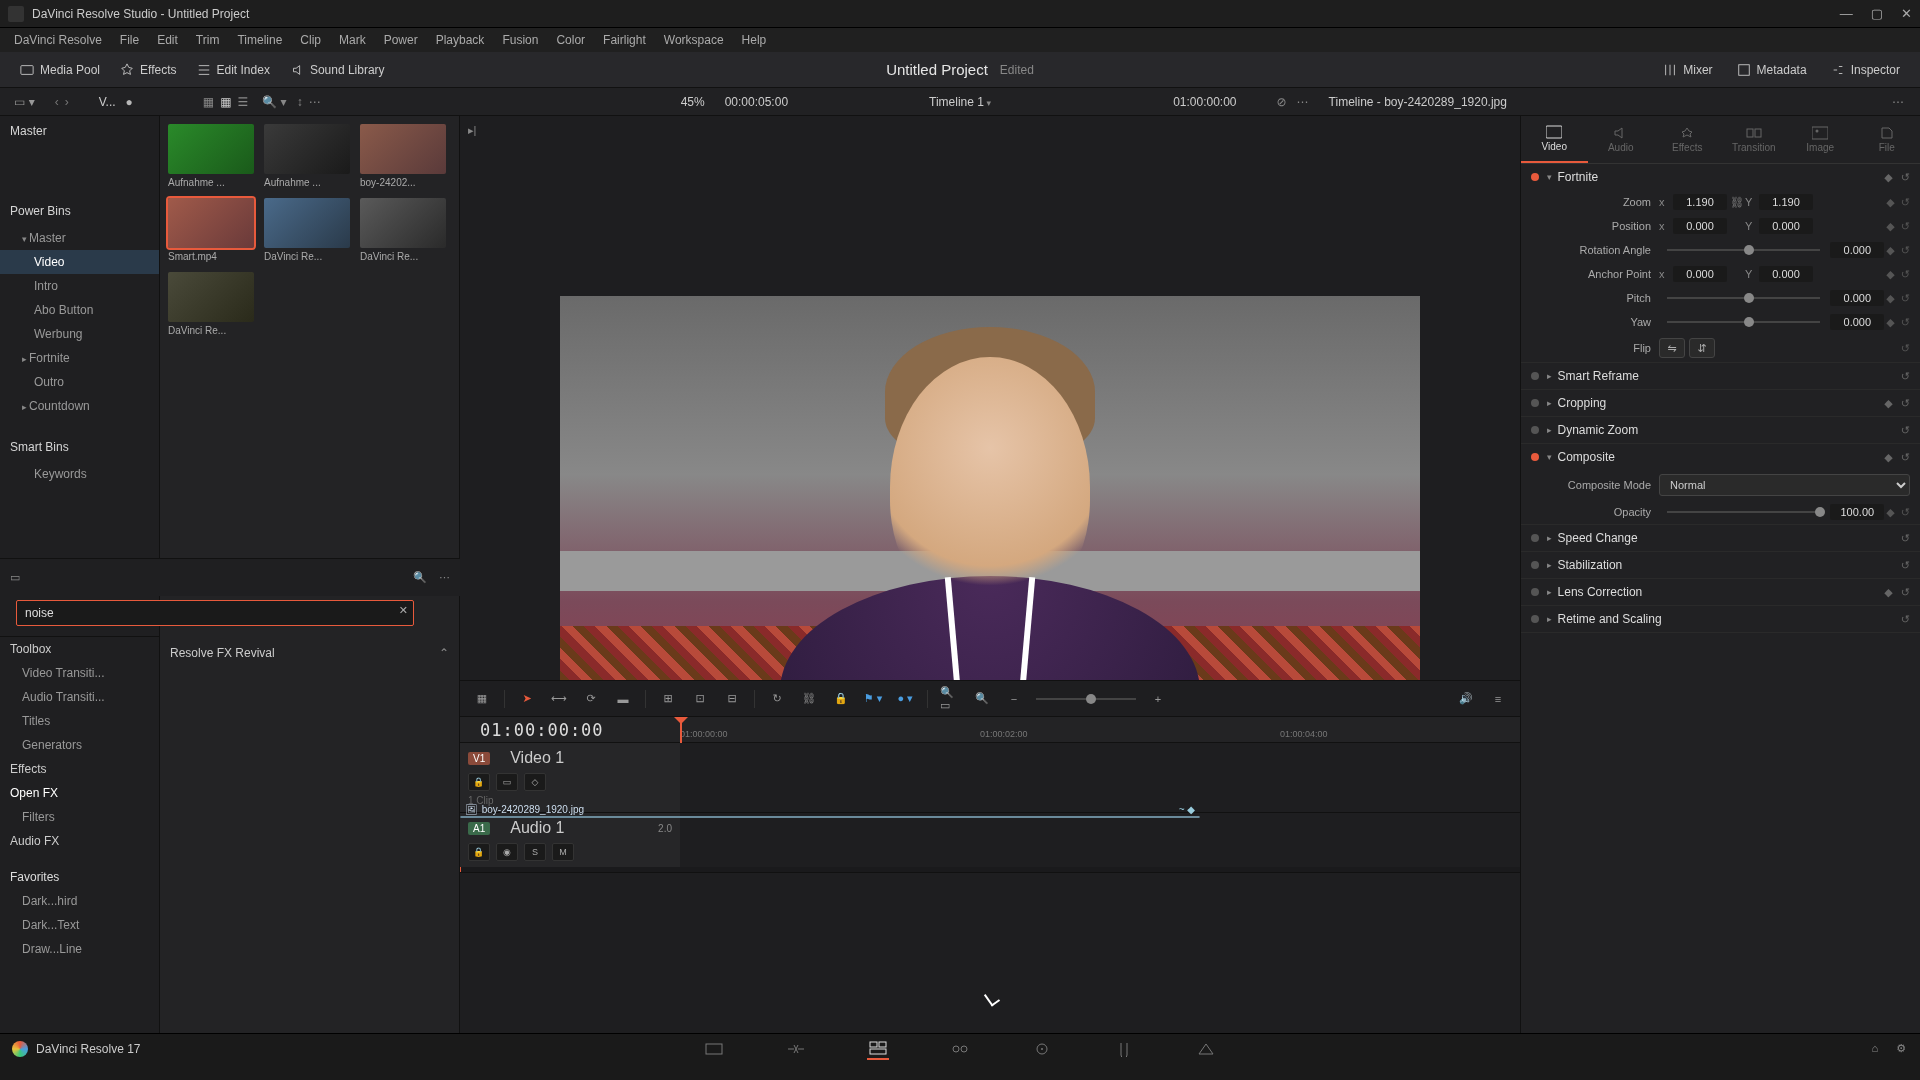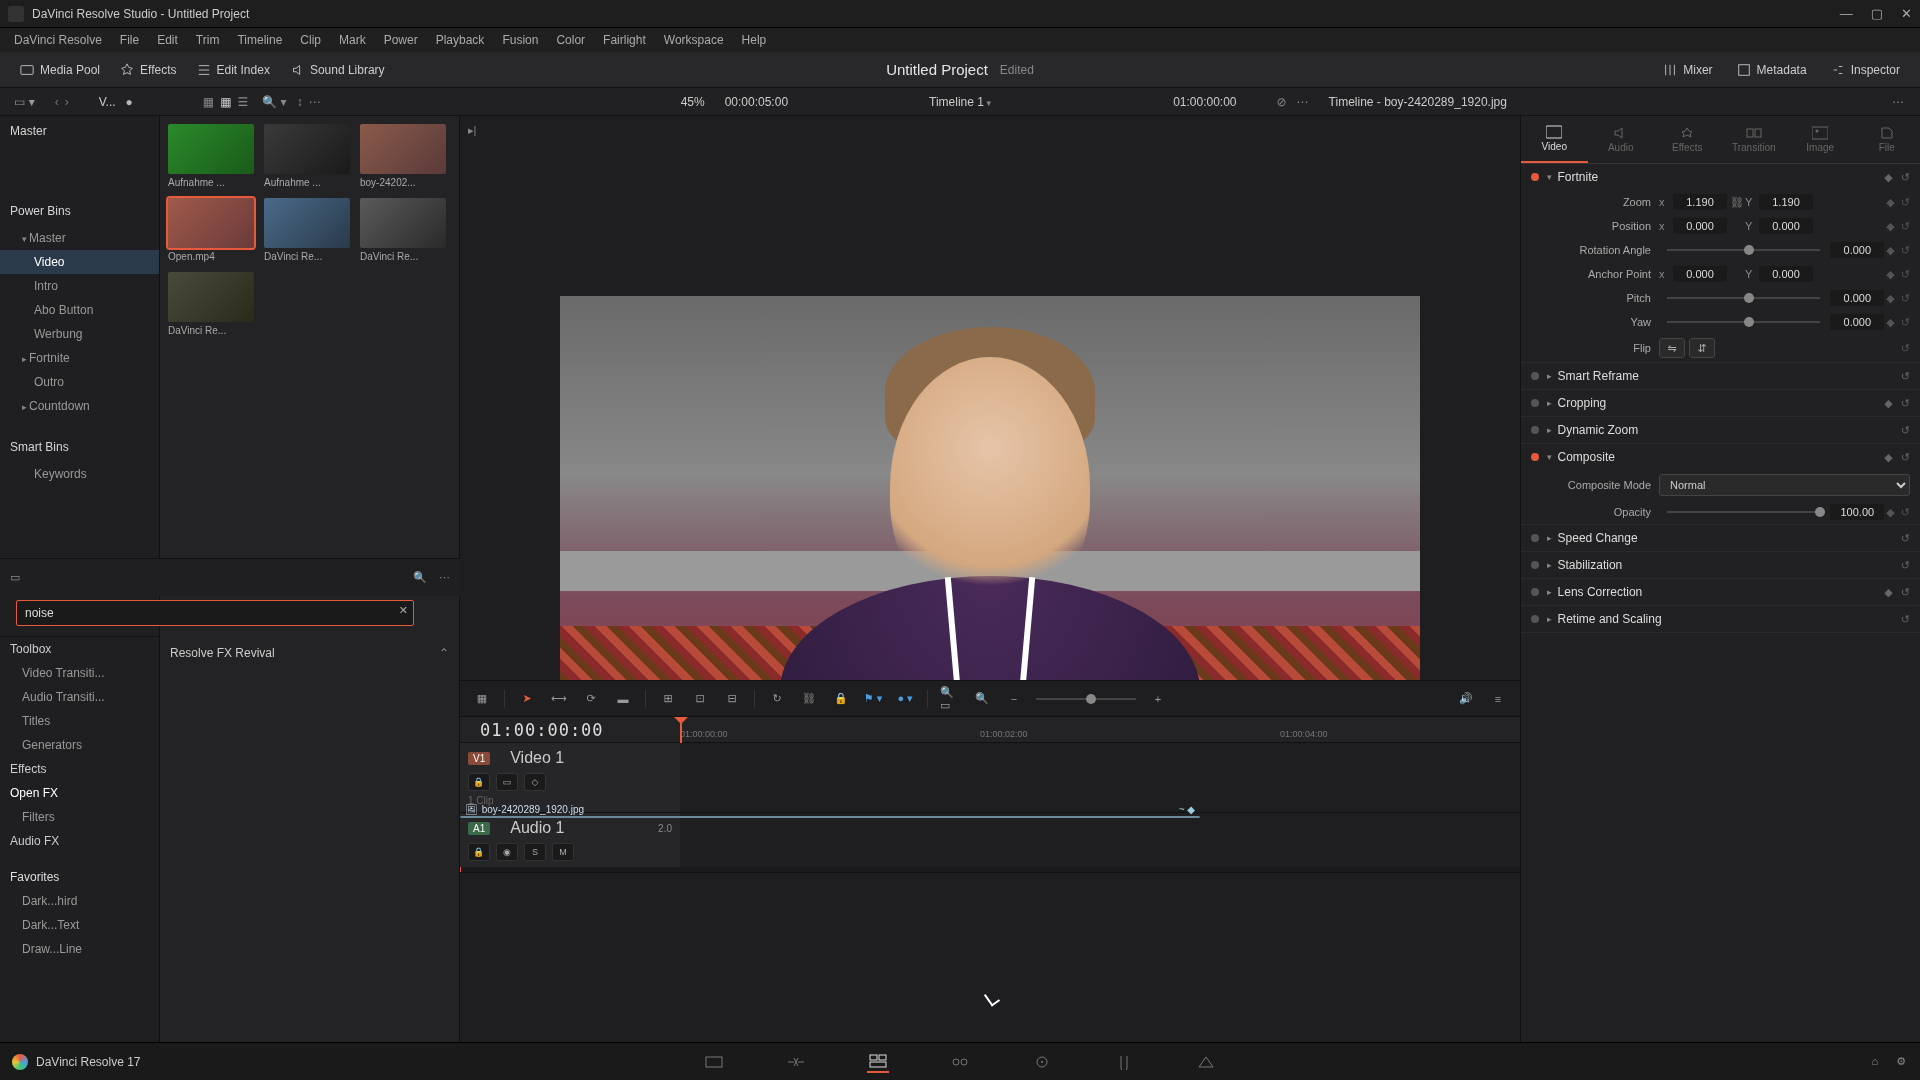--- a/index.html
+++ b/index.html
@@ -99,21 +99,21 @@
 .tl-tracks .trackhdr .tag { background:#8a4a3a; color:#fff; font-size:10px; padding:1px 5px; border-radius:2px;}
 .tl-tracks .trackhdr .tag.audio { background:#3a6a4a;}
 .tl-tracks .trackhdr .name { font-size:16px; color:#ccc;margin-left:12px;}
 .tl-tracks .trackhdr .ch { margin-left:auto; font-size:10px; color:#888;}
 .tl-tracks .trackhdr .btns { display:flex; gap:6px; margin-top:6px;}
 .tl-tracks .trackhdr .btns .b { width:22px; height:18px; background:#1a1a1a; border:1px solid #333; border-radius:2px; font-size:9px; color:#aaa; display:flex; align-items:center; justify-content:center;}
 .tl-tracks .trackbody { flex:1; background:#1a1a1c; position:relative;}
 .tl-tracks .clip { position:absolute; top:4px; bottom:4px; left:0; width:740px; background:linear-gradient(90deg,#5a7a8a,#4a6a7a); border:1px solid #6a8a9a; border-radius:2px;}
 .tl-tracks .clip .cliplabel { position:absolute; bottom:2px; left:4px; font-size:10px; color:#cde; display:flex; align-items:center; gap:4px;}
 .tl-tracks .playline { position:absolute; left:0; top:0; bottom:0; width:1px; background:#e85a3c;}
-.pagebar { position:absolute; left:0; right:0; bottom:0; height:38px; background:#1a1a1a; border-top:1px solid #000; display:flex; align-items:center; }
+.pagebar { position:absolute; left:0; right:0; bottom:17px; height:30px; background:#1a1a1a; border-top:1px solid #000; display:flex; align-items:center; }
 .pagebar .appname { display:flex; align-items:center; gap:8px; padding:0 12px; font-size:12px; color:#ccc;}
 .pagebar .appname .logo { width:16px; height:16px; border-radius:50%; background:conic-gradient(#e85a3c,#4a9de0,#3ac87a,#e8c43c,#e85a3c);}
 .pagebar .pages { position:absolute; left:50%; transform:translateX(-50%); display:flex; gap:60px;}
 .pagebar .pages .p { width:22px; height:22px; color:#777; cursor:pointer; display:flex; align-items:center; justify-content:center;}
 .pagebar .pages .p.active { color:#ddd; border-bottom:2px solid #e85a3c;}
 .pagebar .rightbtns { margin-left:auto; display:flex; gap:18px; padding-right:14px; color:#888;}
 .cursor { position:absolute; left:987px; top:991px; width:12px; height:18px; pointer-events:none;}
 .cursor::before { content:""; position:absolute; border-left:2px solid #fff; border-bottom:2px solid #fff; width:8px; height:12px; transform:rotate(-35deg);}
 svg { fill:currentColor; }
 </style>
@@ -248,21 +248,21 @@
       <div class="thumb">
           <div class="img" style="background:linear-gradient(135deg,#3a3a3a,#1a1a1a)"></div>
           <div class="lbl">Aufnahme ...</div>
         </div>
       <div class="thumb">
           <div class="img" style="background:linear-gradient(135deg,#8a5a4a,#5a3a3a)"></div>
           <div class="lbl">boy-24202...</div>
         </div>
       <div class="thumb sel">
           <div class="img" style="background:linear-gradient(135deg,#a05a4a,#6a3a3a)"></div>
-          <div class="lbl">Open.mp4</div>
+          <div class="lbl">Smart.mp4</div>
         </div>
       <div class="thumb">
           <div class="img" style="background:linear-gradient(135deg,#4a6a8a,#2a3a4a)"></div>
           <div class="lbl">DaVinci Re...</div>
         </div>
       <div class="thumb">
           <div class="img" style="background:linear-gradient(135deg,#5a5a5a,#2a2a2a)"></div>
           <div class="lbl">DaVinci Re...</div>
         </div>
       <div class="thumb">

